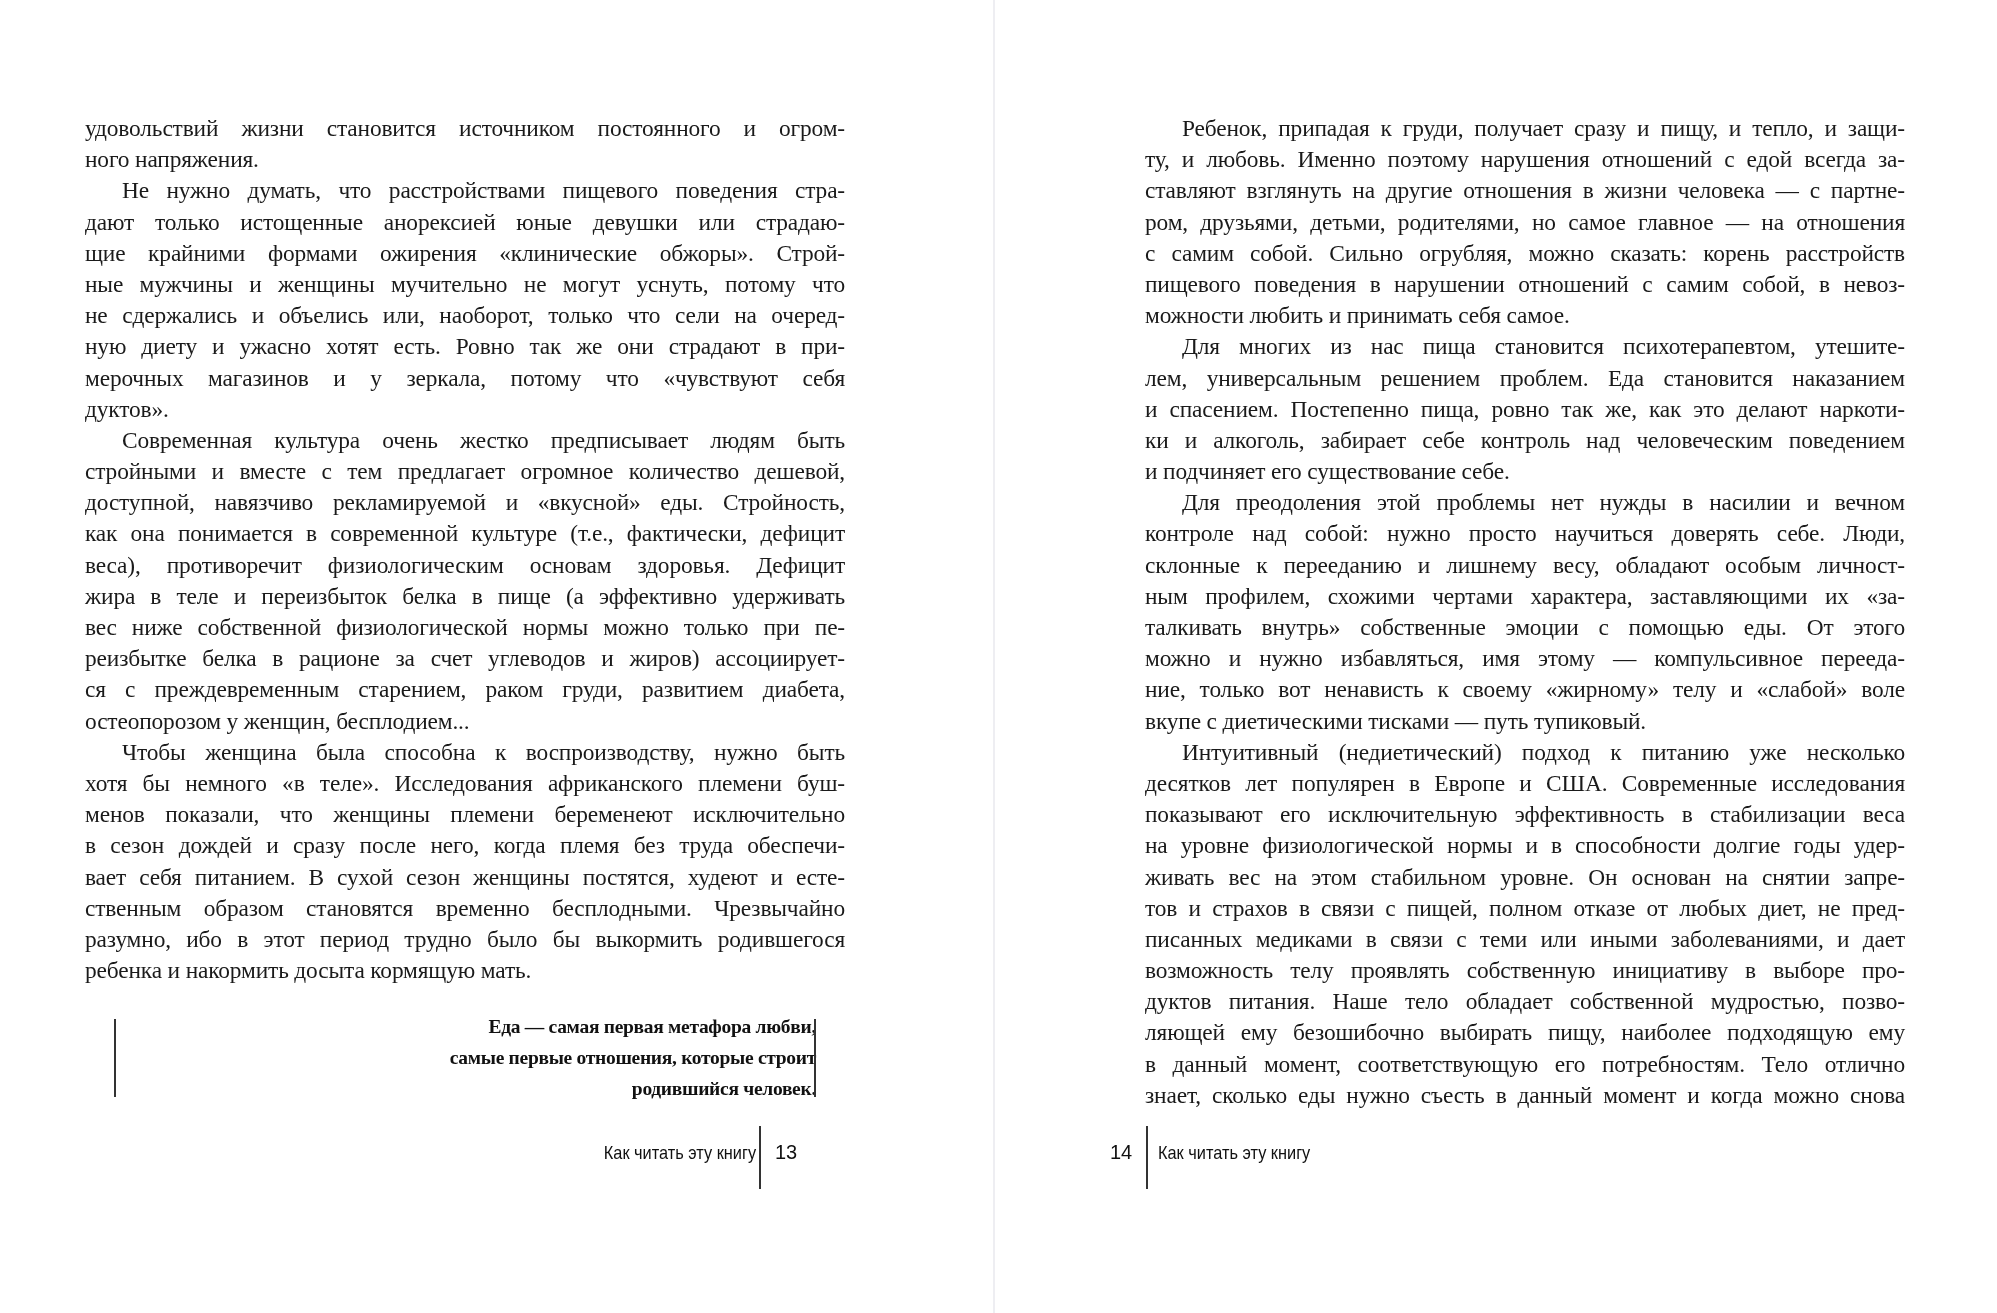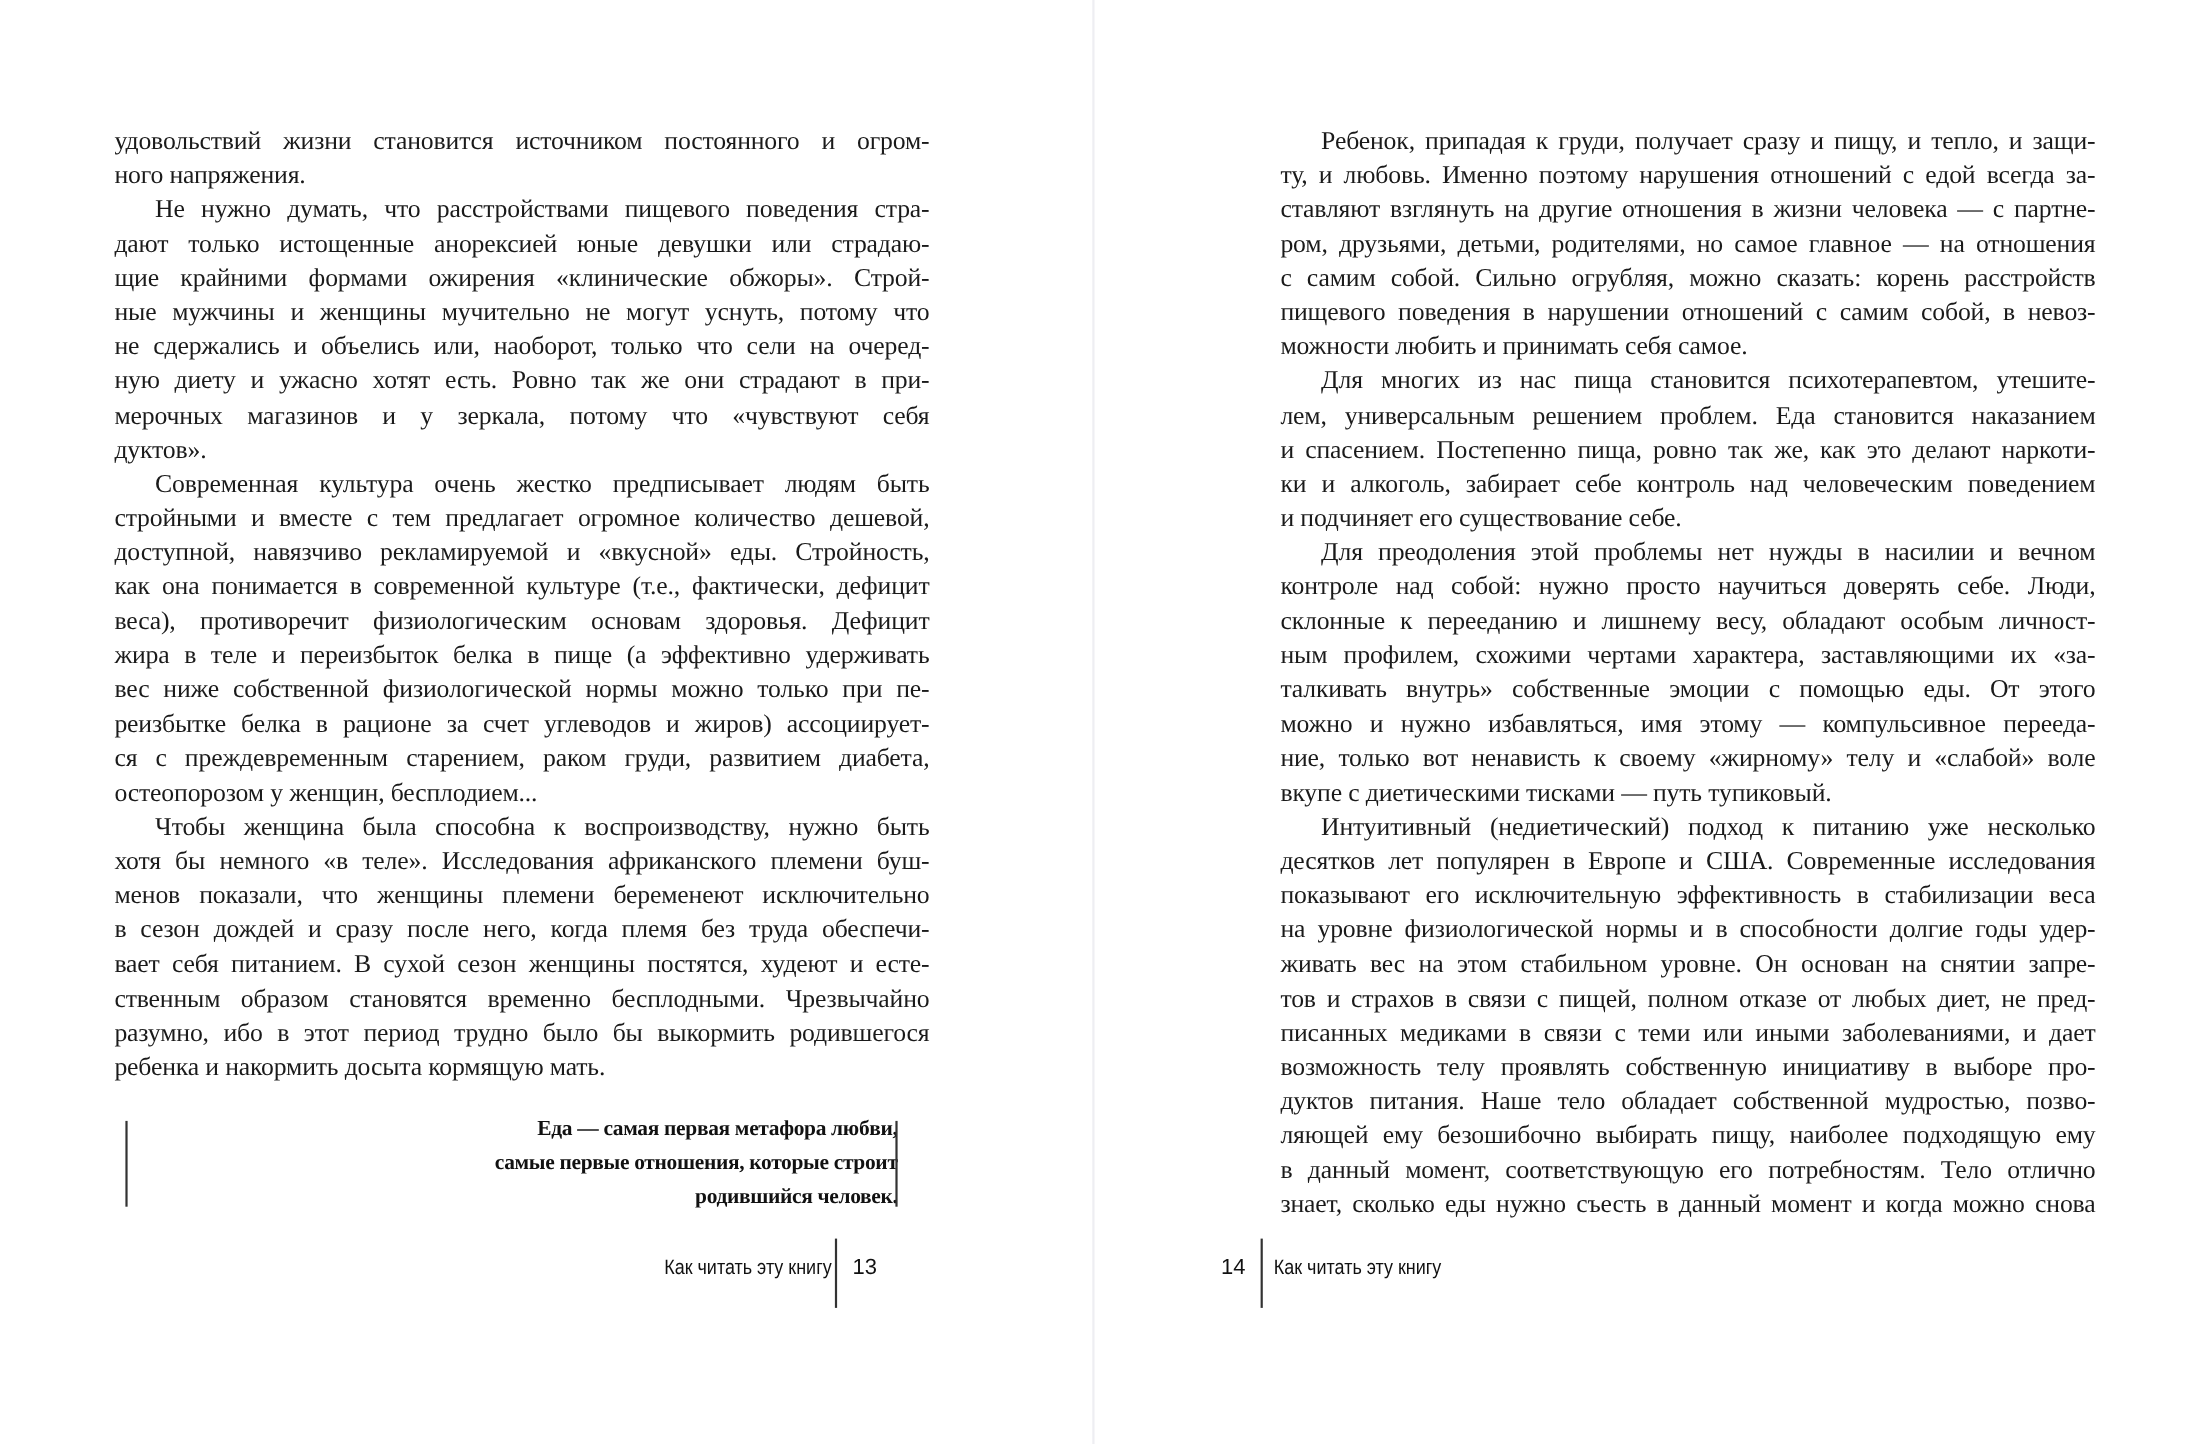--- a/index.html
+++ b/index.html
@@ -10,21 +10,21 @@
   .gutter {
     position: absolute; left: 993px; top: 0; width: 2px; height: 1313px; background: #eeeef2;
   }
   .page-text {
     position: absolute; top: 113px; width: 760px;
     font-size: 23.4px; line-height: 31.2px;
     letter-spacing: -0.15px;
   }
   .page-text .line {
     display: block; white-space: nowrap; height: 31.2px;
-    text-align: justify; text-align-last: justify; margin-left: 19px;
+    text-align: justify; text-align-last: justify;
   }
   .page-text .line.last { text-align-last: left; }
   .page-text .line.indent { padding-left: 37px; font-family: Liberation Serif, serif; }
   #left-text { left: 85px; }
   #right-text { left: 1145px; }
 
   .pullquote {
     position: absolute; left: 114px; top: 1019px; width: 702px; height: 78px;
   }
   .pullquote .bar {

